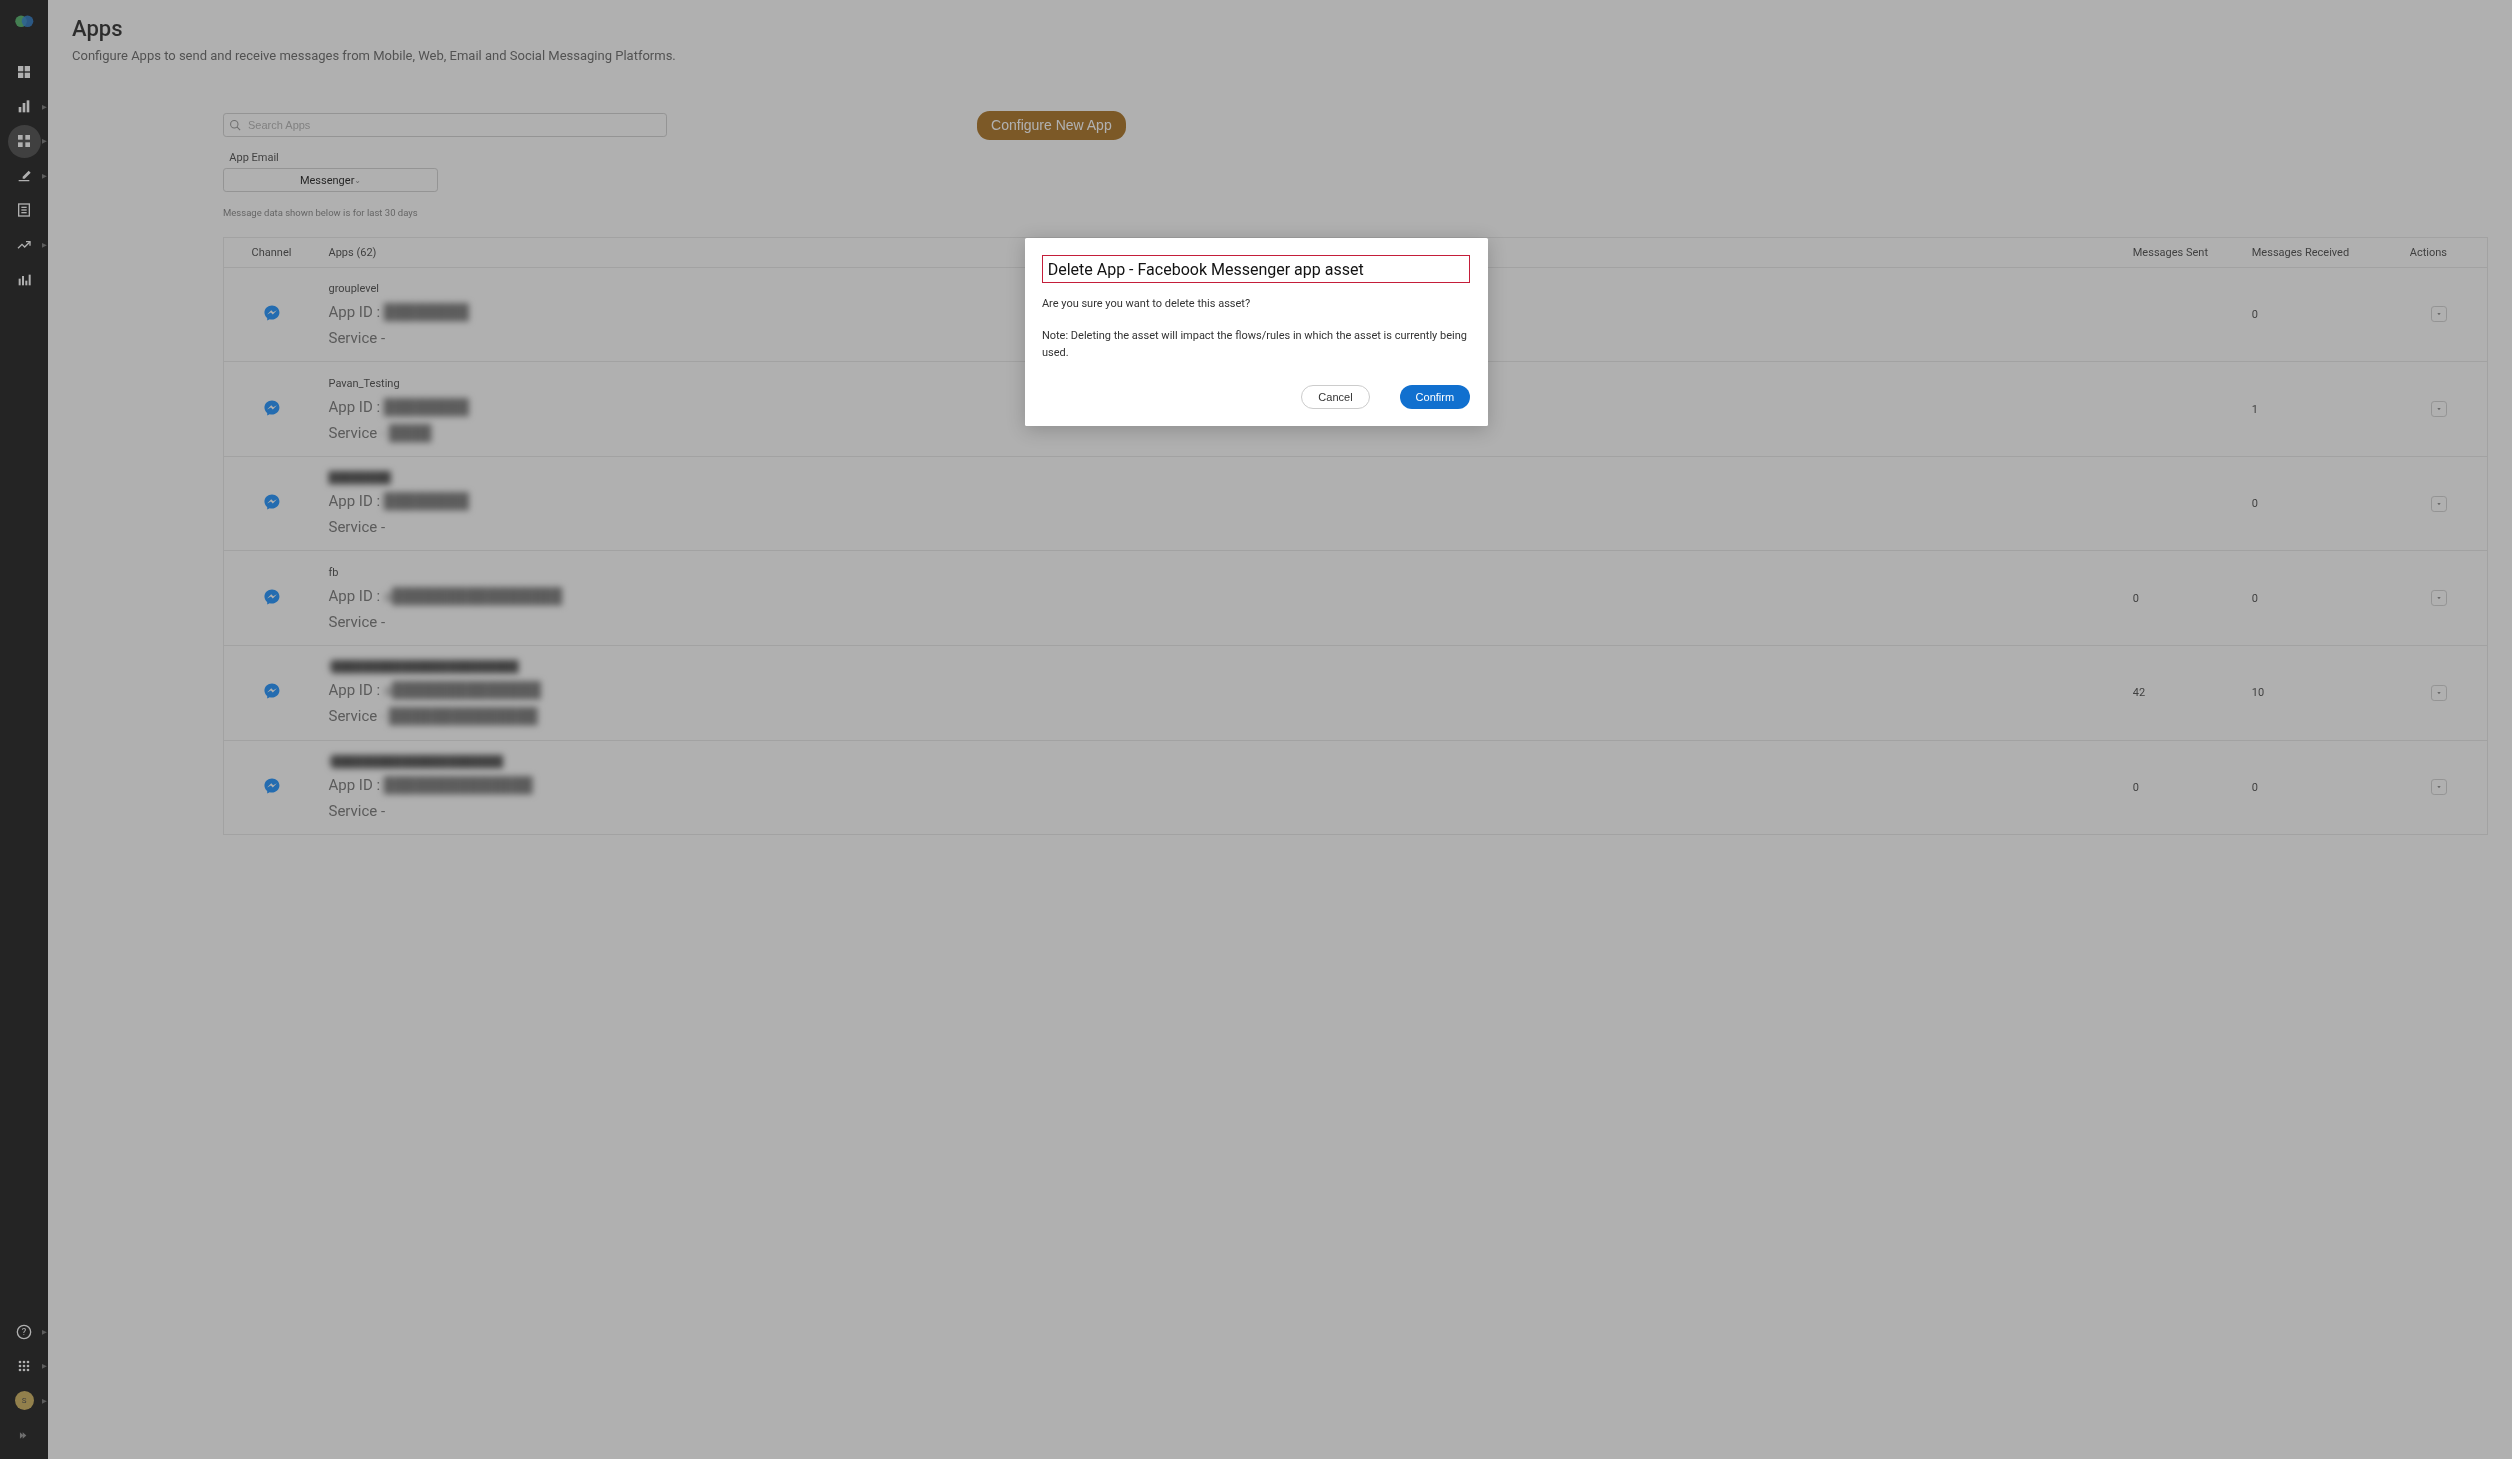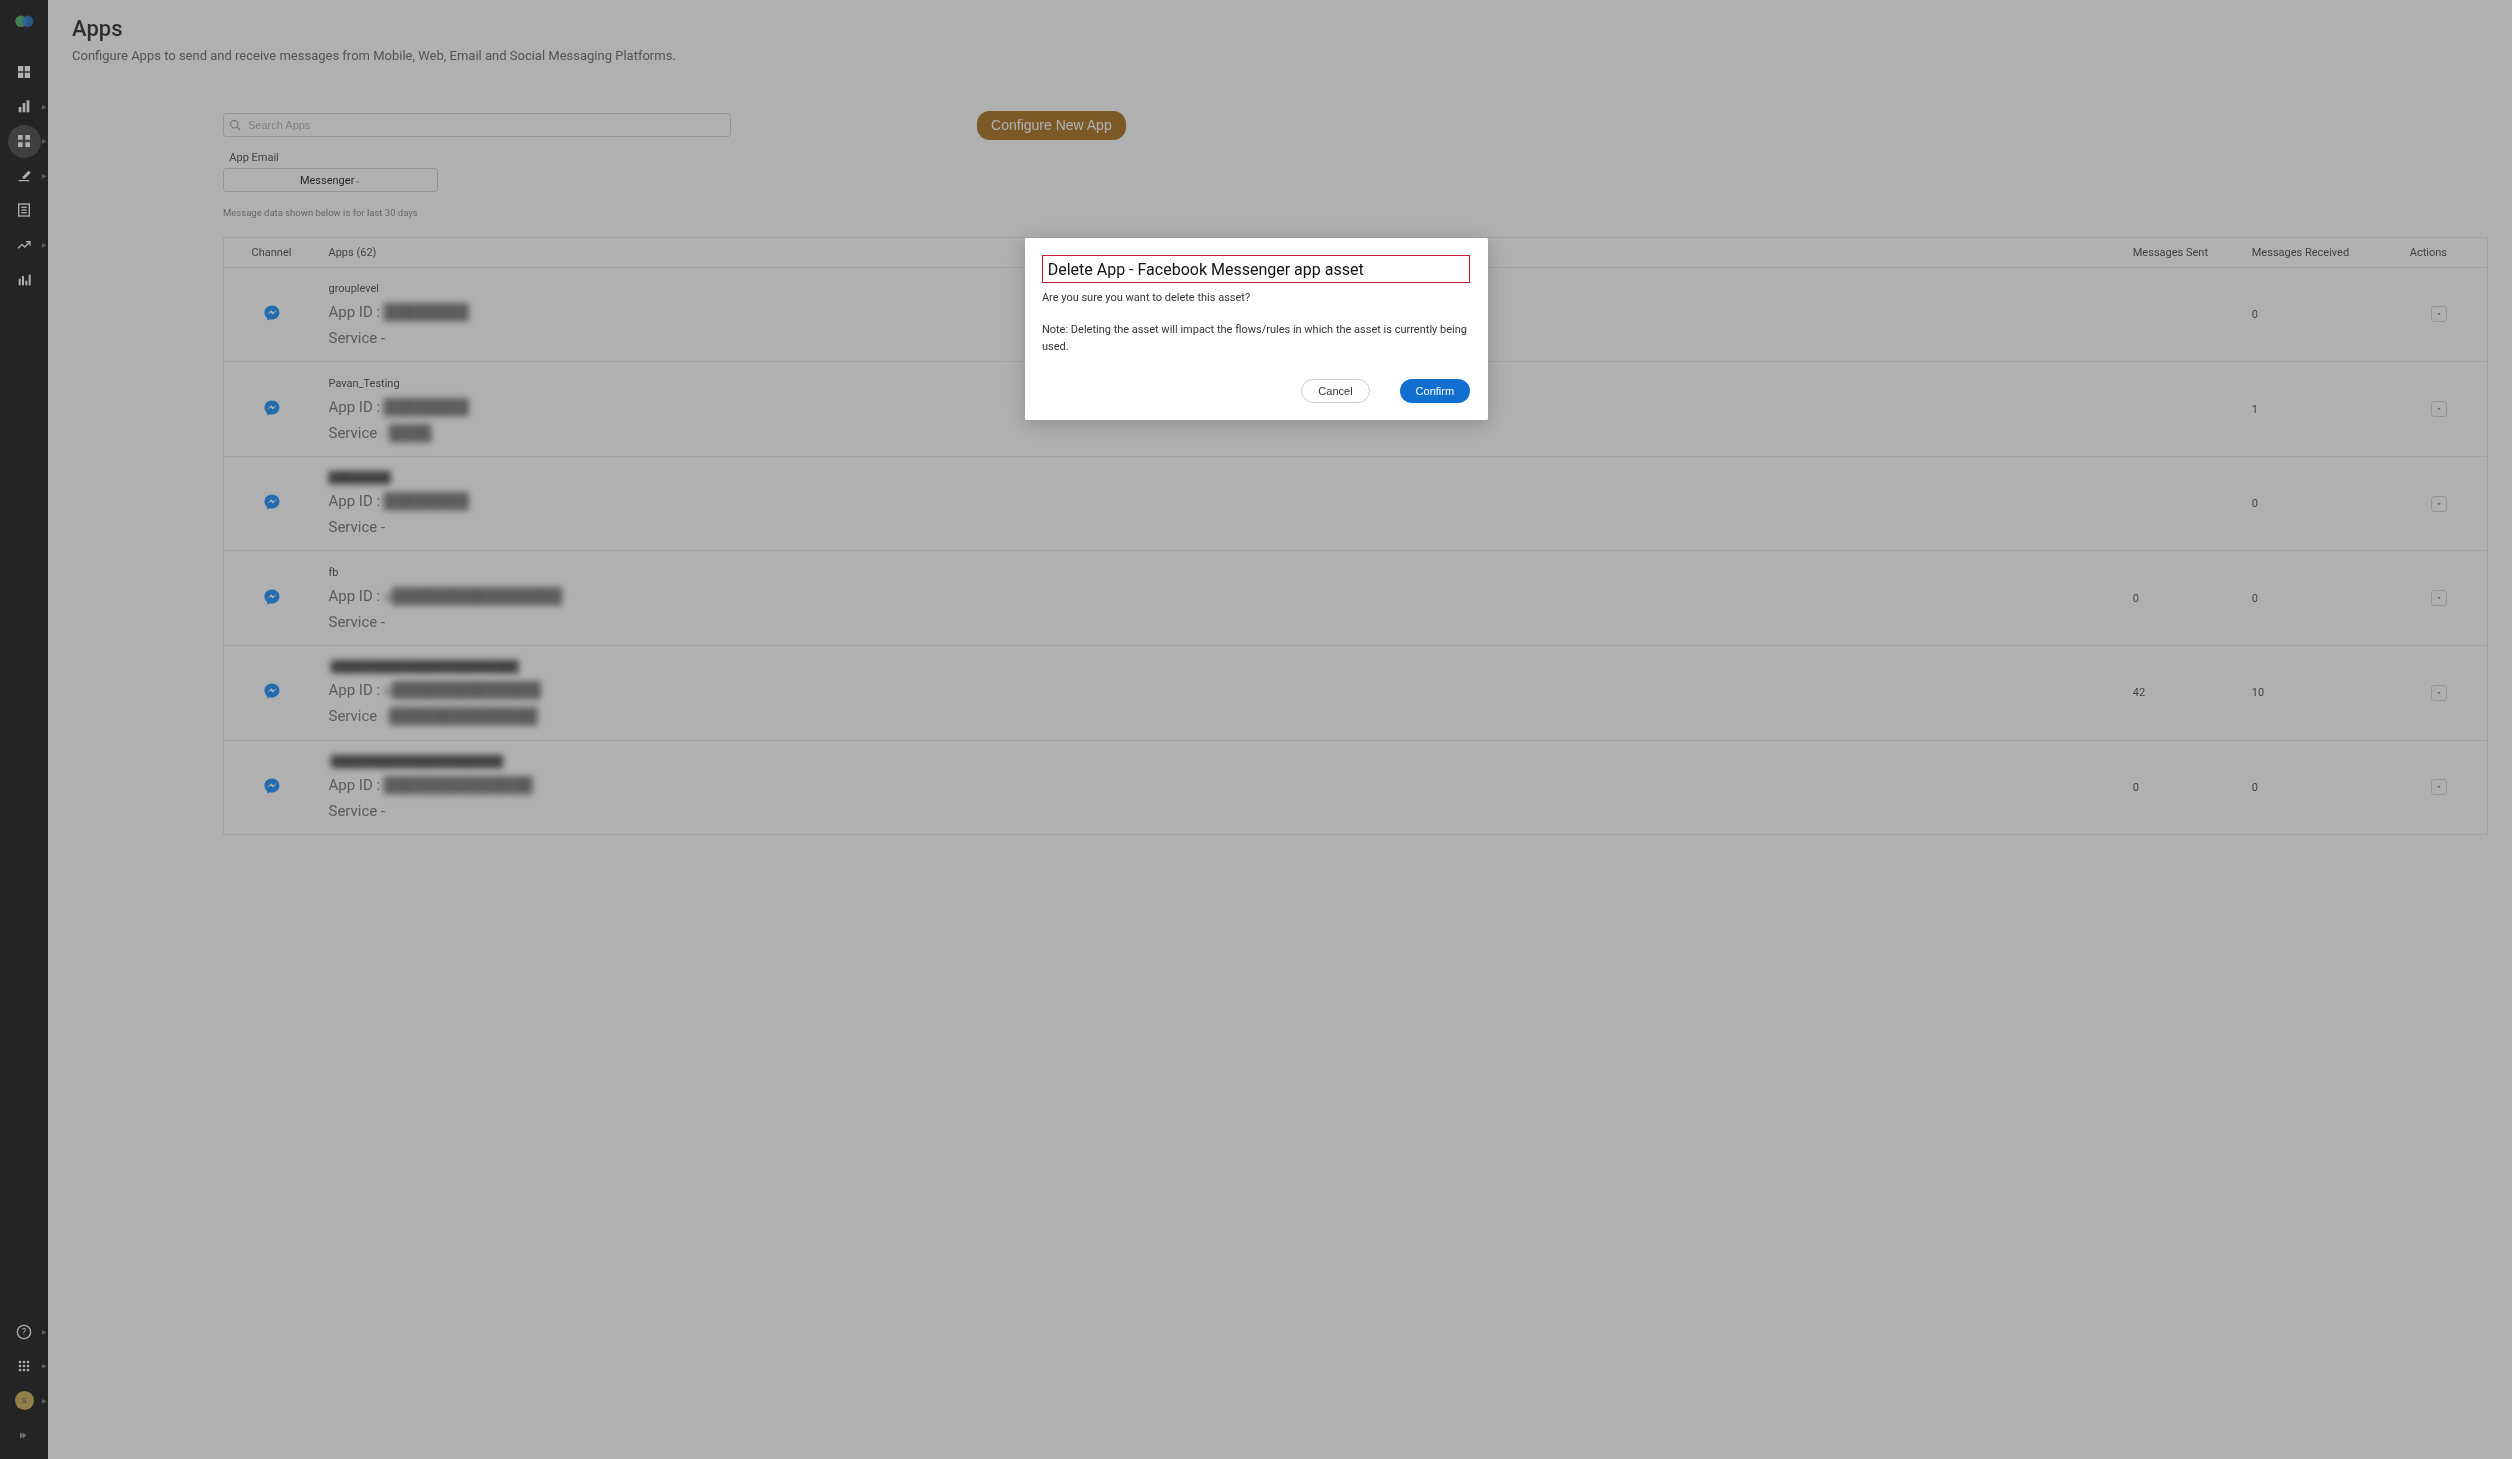--- a/index.html
+++ b/index.html
@@ -19,21 +19,21 @@
 .sidebar-expand { width: 100%; height: 32px; display: flex; align-items: center; justify-content: center; cursor: pointer; }
 .sidebar-expand svg { width: 11px; height: 11px; fill: #888; }
 
 
 .main { flex: 1; padding: 16px 24px; overflow: auto; position: relative; }
 .page-title { font-size: 22px; font-weight: 500; color: #121212; }
 .page-subtitle { font-size: 13px; color: #555; margin-top: 7px; }
 
 .controls { margin-top: 48px; width: 100%; max-width: 903px; margin-left: 151px; }
 .controls-row1 { display: flex; align-items: center; justify-content: space-between; }
-.search-wrap { position: relative; width: 508px; }
+.search-wrap { position: relative; width: 444px; }
 .search-input { width: 100%; height: 24px; border: 0.8px solid #ccc; border-radius: 3.2px; padding: 0 8px 0 24px; font-size: 11px; color: #333; }
 .search-input::placeholder { color: #aaa; }
 .search-icon { position: absolute; left: 6.3px; top: 5.5px; width: 12.7px; height: 12.7px; }
 .btn-primary { background: #a16207; color: #fff; border: none; border-radius: 12.7px; padding: 6.3px 14.3px; font-size: 14px; font-weight: 500; cursor: pointer; }
 
 .app-type-label { font-size: 11px; color: #333; margin-top: 11px; margin-left: 6.3px; display: block; }
 .select-wrap { position: relative; width: 215px; margin-top: 4.8px; }
 .select { width: 100%; height: 24px; border: 0.8px solid #ccc; border-radius: 3.2px; padding: 0 8px; font-size: 11px; display: flex; align-items: center; justify-content: center; cursor: pointer; background: #fff; }
 .select-chev { font-size: 8px; color: #777; }
 .note { font-size: 9.5px; color: #777; margin-top: 14.3px; }
@@ -52,21 +52,21 @@
 .channel-icon { width: 16px; height: 16px; display: inline-block; }
 .app-name { font-size: 11px; color: #333; }
 .app-meta { font-size: 15px; color: #666; margin-top: 8px; }
 .blur { filter: blur(3.2px); user-select: none; }
 .action-btn { width: 16px; height: 16px; border: 0.8px solid #ccc; border-radius: 3.2px; display: inline-flex; align-items: center; justify-content: center; cursor: pointer; background: #fff; }
 .action-btn svg { width: 8px; height: 8px; }
 
 
 .overlay { position: absolute; inset: 0; background: rgba(80,80,80,0.45); display: flex; align-items: flex-start; justify-content: center; padding-top: 238px; z-index: 100; }
 .modal { background: #fff; width: 463px; border-radius: 1.6px; padding: 17.4px; box-shadow: 0 3.2px 19px rgba(0,0,0,0.2); }
-.modal-title { border: 1.6px solid #c41e3a; padding: 3.2px 4.8px; font-size: 16px; font-weight: 400; color: #121212; margin-bottom: 7px; }
+.modal-title { border: 1.6px solid #c41e3a; padding: 3.2px 4.8px; font-size: 16px; font-weight: 400; color: #121212; margin-bottom: 13px; }
 .modal-text { font-size: 11px; color: #333; margin-bottom: 16px; line-height: 1.5; }
 .modal-actions { display: flex; justify-content: flex-end; gap: 30px; margin-top: 24px; }
 .btn-secondary { background: #fff; border: 0.8px solid #ccc; border-radius: 12.7px; padding: 4.8px 16px; font-size: 11px; cursor: pointer; color: #333; }
 .btn-confirm { background: #1170cf; color: #fff; border: none; border-radius: 12.7px; padding: 4.8px 16px; font-size: 11px; cursor: pointer; }
 </style>
 </head>
 <body>
 
 <div class="sidebar">
   <div class="sidebar-logo">

